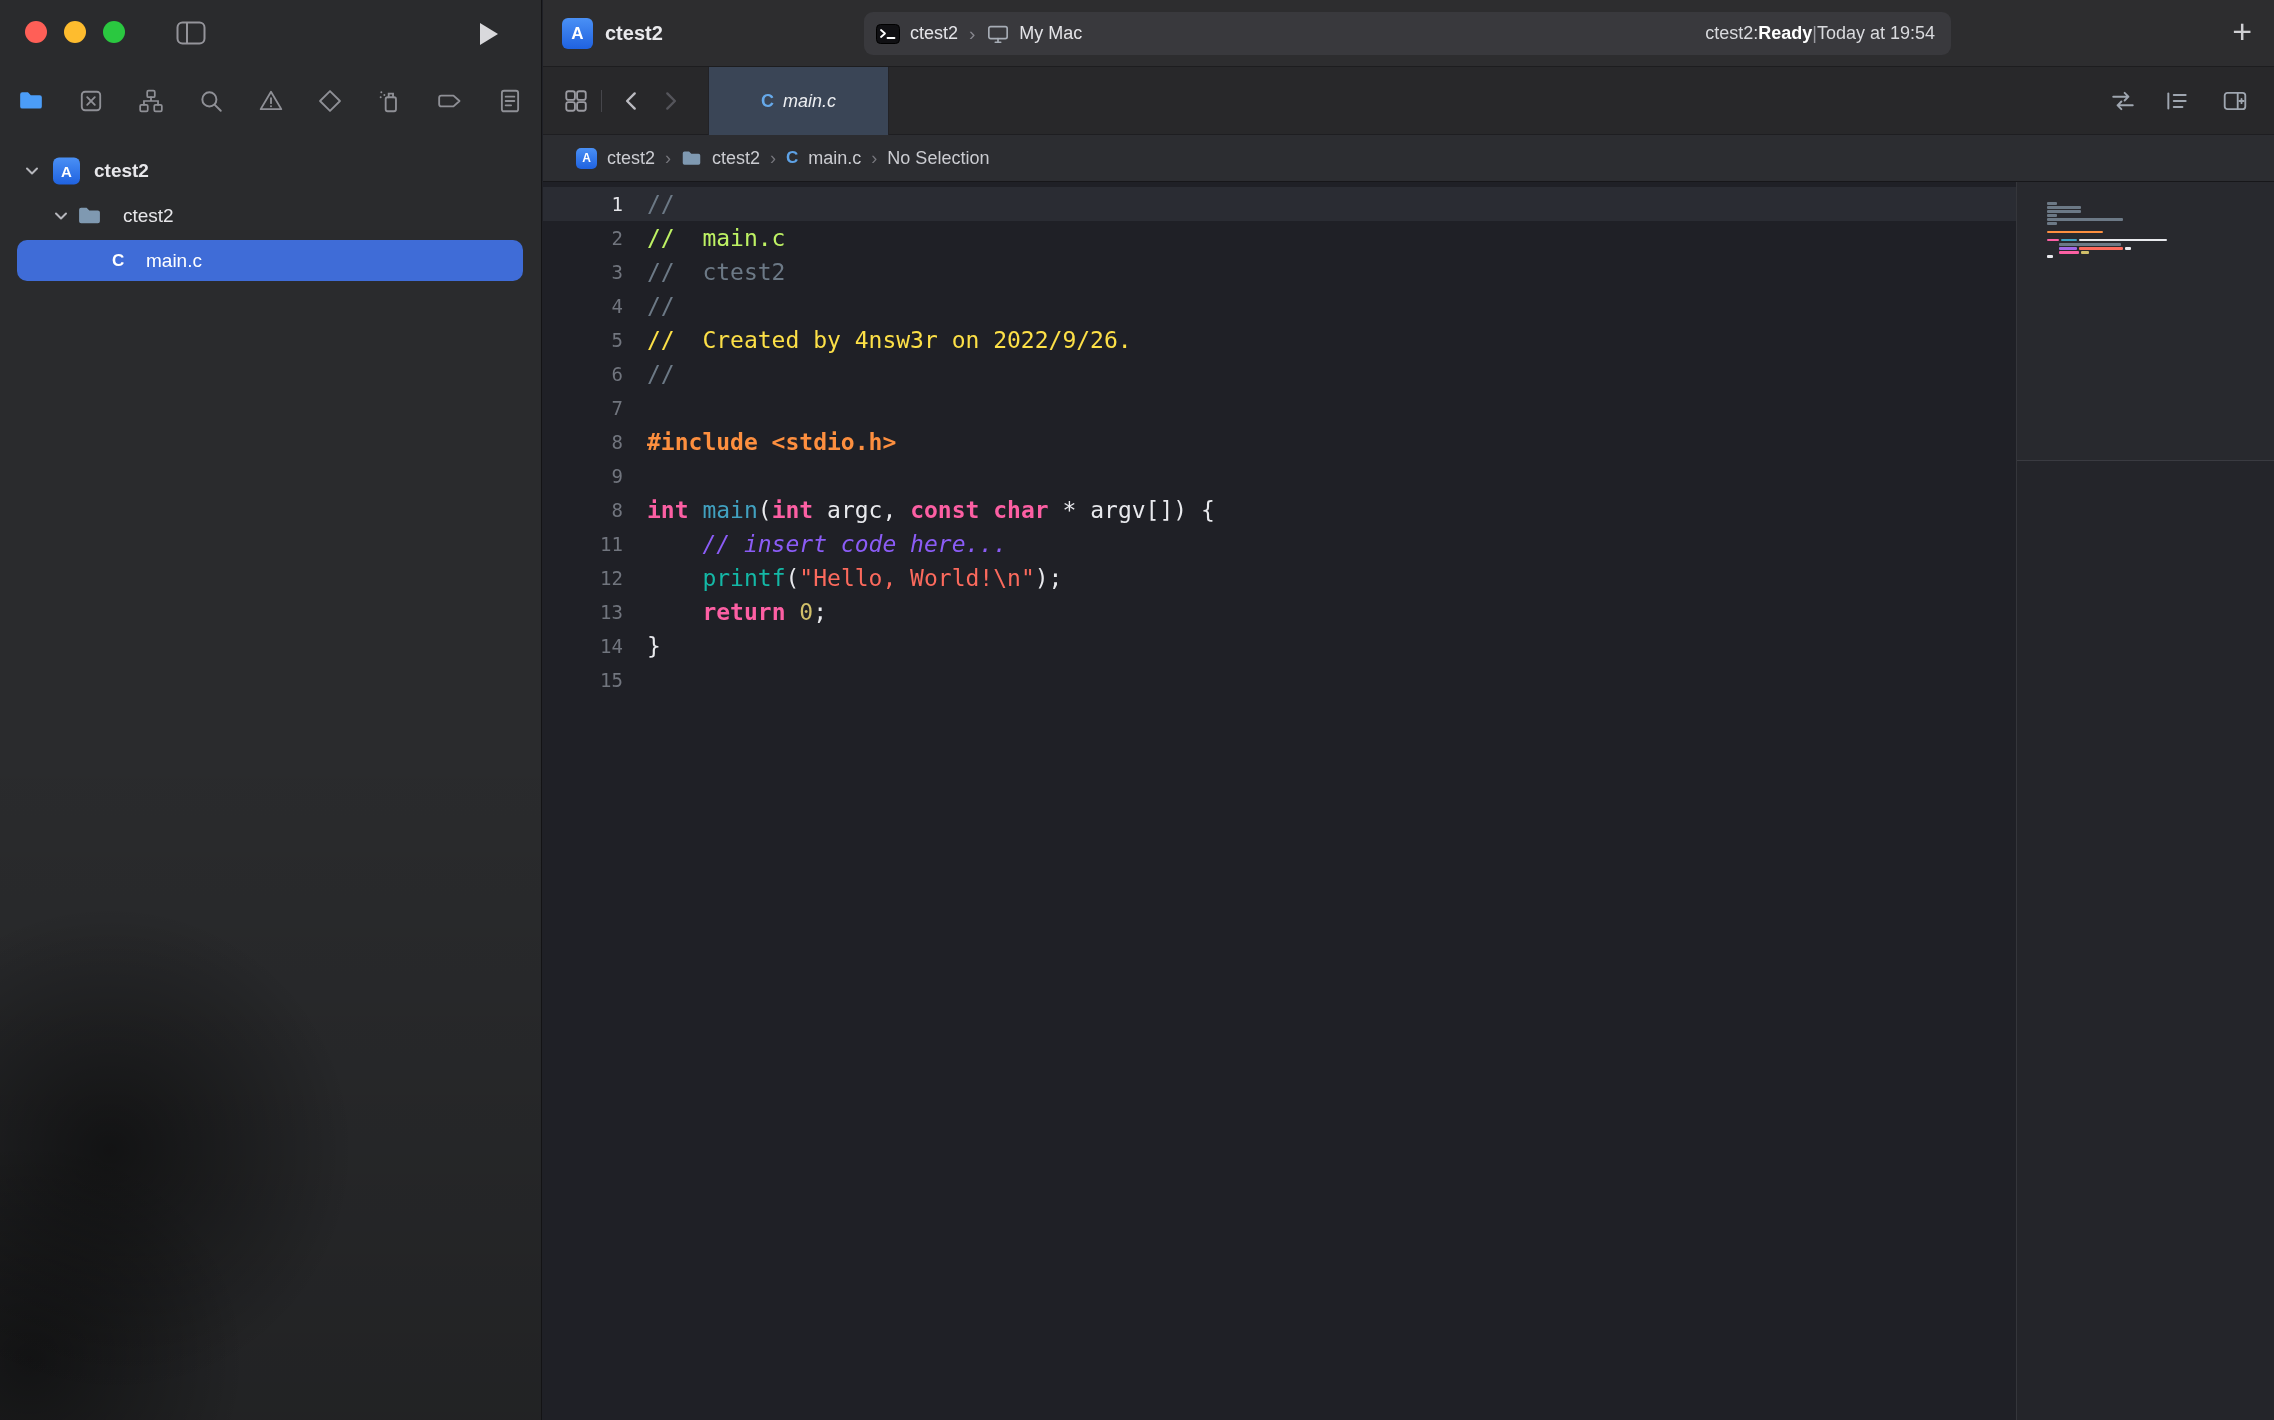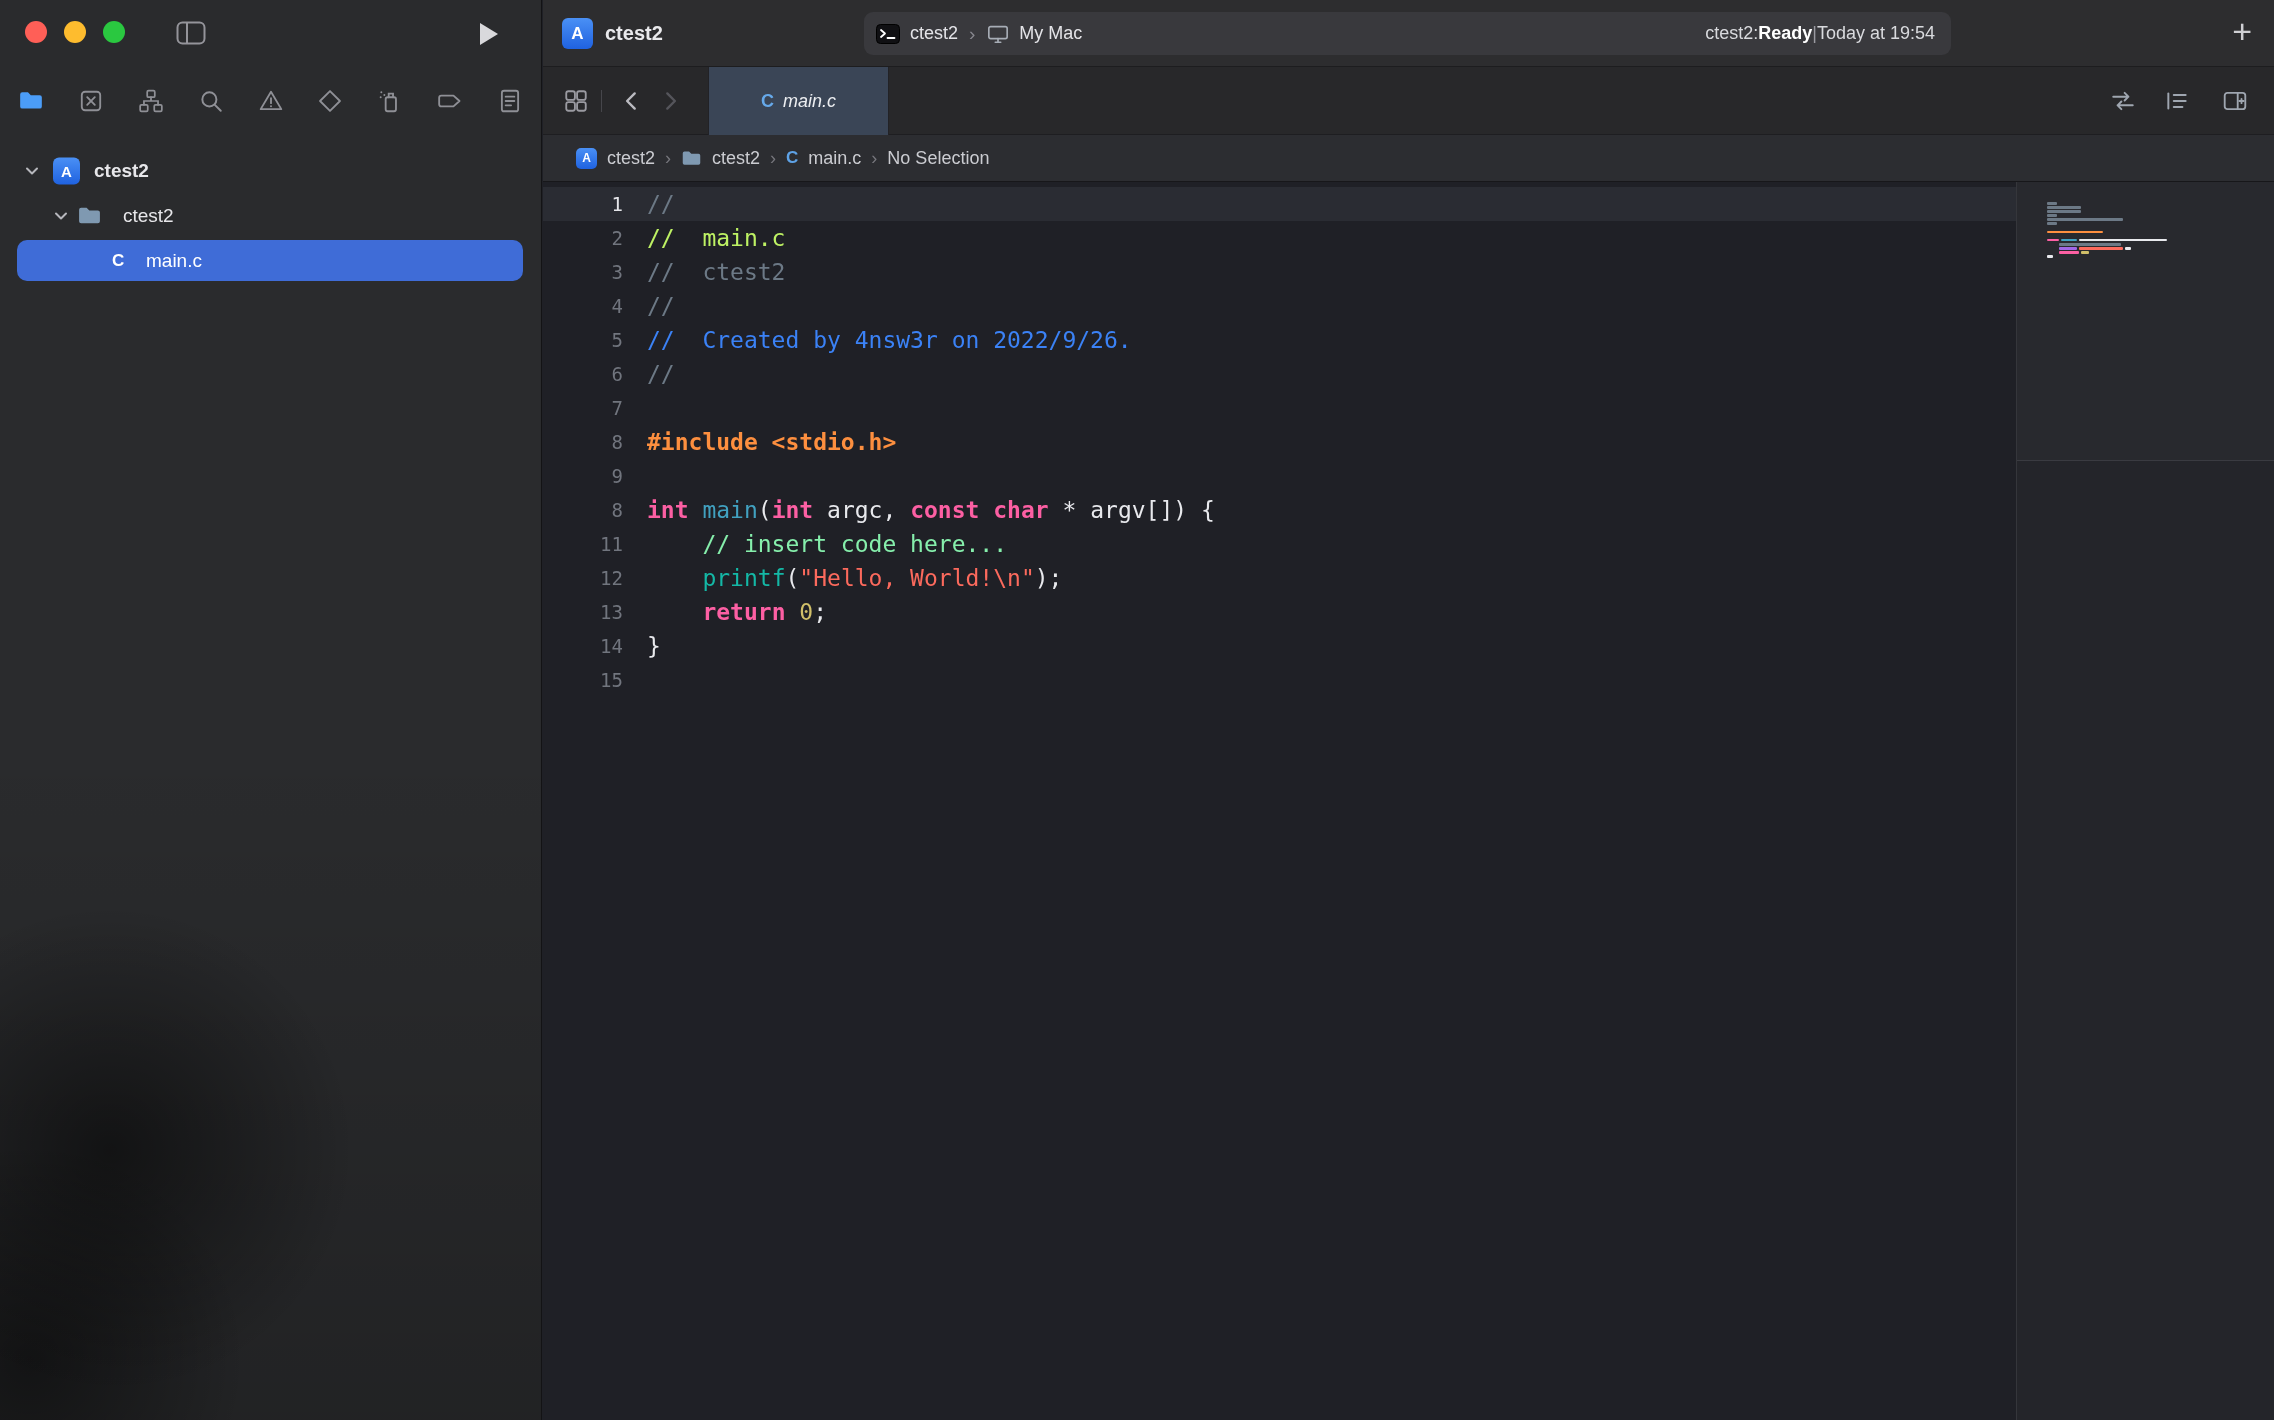--- a/index.html
+++ b/index.html
@@ -320,27 +320,27 @@
           <div>12</div>
           <div>13</div>
           <div>14</div>
           <div>15</div>
         </div>
       <div id="code">
           <div class="code-line"><span style="color: rgb(108, 121, 134);">//</span></div>
           <div class="code-line"><span style="color: #bef264;">//  main.c</span></div>
           <div class="code-line"><span style="color: rgb(108, 121, 134);">//  ctest2</span></div>
           <div class="code-line"><span style="color: rgb(108, 121, 134);">//</span></div>
-          <div class="code-line"><span style="color: #3b82f6;">//  Created by 4nsw3r on 2022/9/26.</span></div>
+          <div class="code-line"><span style="color: #fde047;">//  Created by 4nsw3r on 2022/9/26.</span></div>
           <div class="code-line"><span style="color: rgb(108, 121, 134);">//</span></div>
           <div class="code-line"></div>
           <div class="code-line"><span style="color: rgb(253, 143, 63); font-weight: bold;">#include &lt;stdio.h&gt;</span></div>
           <div class="code-line"></div>
           <div class="code-line"><span style="color: rgb(252, 95, 163); font-weight: bold;">int</span><span style="color: rgb(232, 233, 237);"> </span><span style="color: rgb(65, 161, 192);">main</span><span style="color: rgb(232, 233, 237);">(</span><span style="color: rgb(252, 95, 163); font-weight: bold;">int</span><span style="color: rgb(232, 233, 237);"> argc, </span><span style="color: rgb(252, 95, 163); font-weight: bold;">const</span><span style="color: rgb(232, 233, 237);"> </span><span style="color: rgb(252, 95, 163); font-weight: bold;">char</span><span style="color: rgb(232, 233, 237);"> * argv[]) {</span></div>
-          <div class="code-line"><span style="color: #86efac;">    // insert code here...</span></div>
+          <div class="code-line"><span style="color: #8b5cf6; font-style: italic;">    // insert code here...</span></div>
           <div class="code-line"><span style="color: rgb(232, 233, 237);">    </span><span style="color: #14b8a6;">printf</span><span style="color: rgb(232, 233, 237);">(</span><span style="color: rgb(252, 106, 93);">"Hello, World!\n"</span><span style="color: rgb(232, 233, 237);">);</span></div>
           <div class="code-line"><span style="color: rgb(232, 233, 237);">    </span><span style="color: rgb(252, 95, 163); font-weight: bold;">return</span><span style="color: rgb(232, 233, 237);"> </span><span style="color: rgb(208, 191, 105);">0</span><span style="color: rgb(232, 233, 237);">;</span></div>
           <div class="code-line"><span style="color: rgb(232, 233, 237);">}</span></div>
           <div class="code-line"></div>
         </div>
       <div id="minimap">
         <div class="viewport"></div>
         <div id="mm-lines">
             <div class="mm-row"><span class="mm-bar" style="width: 10px; background: rgb(108, 121, 134);"></span></div>
             <div class="mm-row"><span class="mm-bar" style="width: 34px; background: rgb(108, 121, 134);"></span></div>

